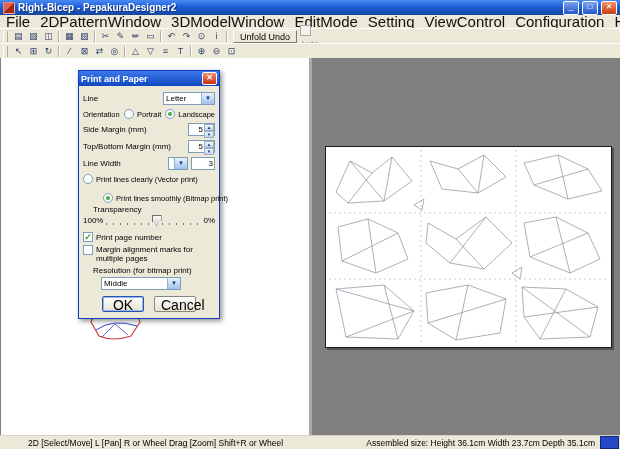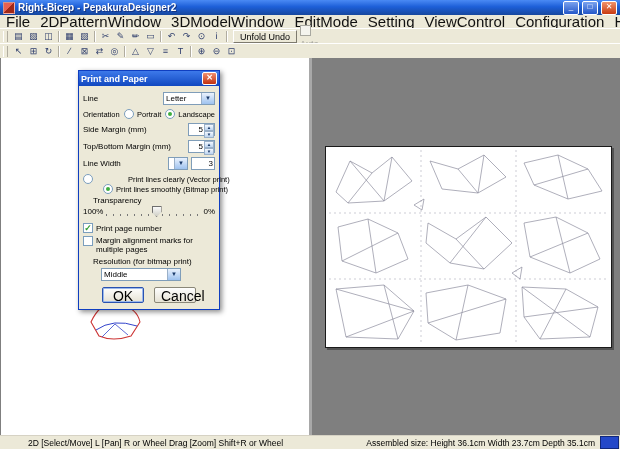--- a/index.html
+++ b/index.html
@@ -259,21 +259,21 @@
         <div class="drow">
           <span class="lbl">Line Width</span>
           <div class="combo w-small ctl-right">
             <span class="combo-arrow">▼</span>
           </div>
           <div class="spin" style="margin-left:3px;width:24px;">
             <span class="spin-val">3</span>
           </div>
         </div>
 
-        <div class="drow fs75" style="margin-bottom:0;gap:32px;">
+        <div class="drow fs75" style="margin-bottom:9px;">
           <span class="radio"></span>
           <span class="lbl">Print lines clearly (Vector print)</span>
         </div>
         <div class="drow fs75" style="margin-bottom:2px;padding-left:20px;">
           <span class="radio sel"></span>
           <span class="lbl">Print lines smoothly (Bitmap print)</span>
         </div>
 
         <div class="drow indent" style="margin-bottom:1px;">
           <span class="lbl">Transparency</span>

